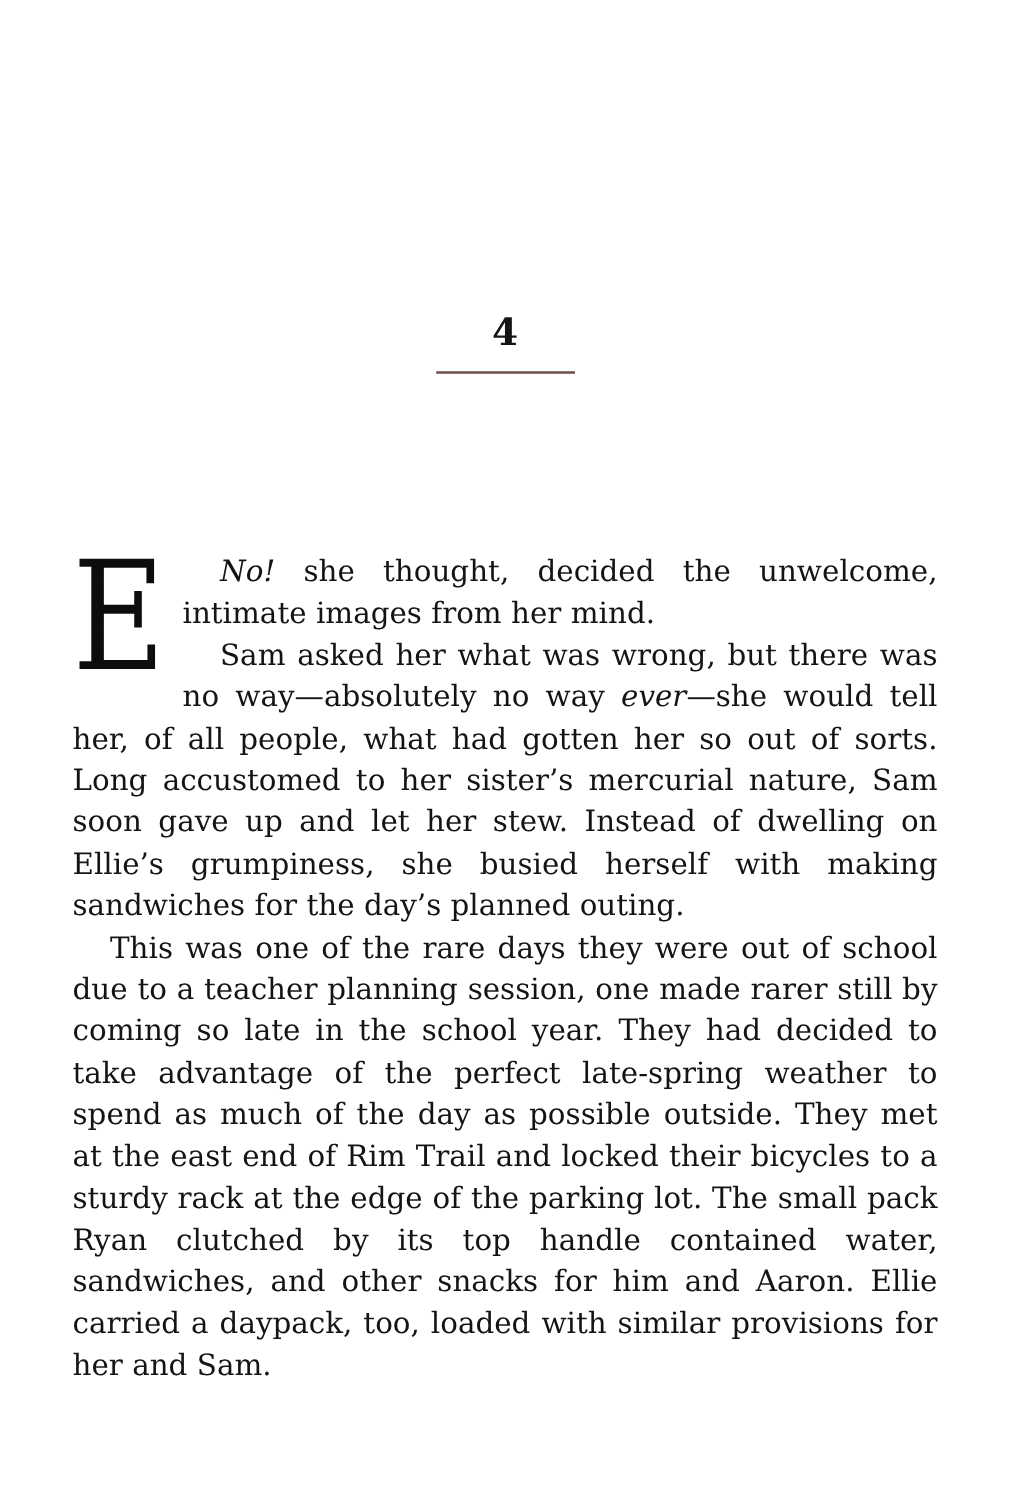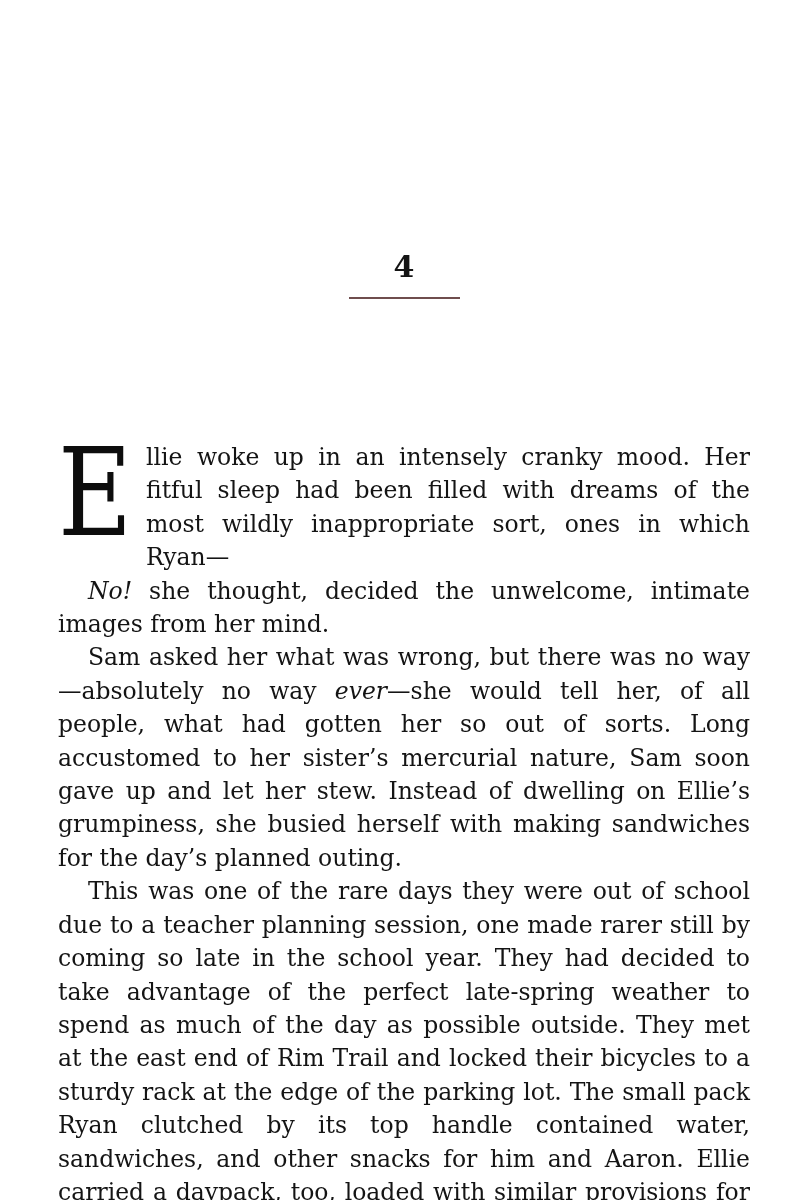--- a/index.html
+++ b/index.html
@@ -72,18 +72,18 @@
 </style>
 </head>
 <body>
 
 <div class="page" style="background: rgb(255, 255, 255);">
   <header class="chapter-head">
     <div class="chapter-number">4</div>
     <div class="chapter-rule" style="background: rgb(111, 77, 78);"></div>
   </header>
   <main class="text-block" style="color: rgb(20, 20, 20);">
-      <p class="first"><span class="dropcap">E</span><span>llie woke up in an intensely cranky mood. Her fitful sleep had been filled with dreams of the most wildly inappropriate sort, ones in which Ryan—</span></p>
+      <p class="first"><span class="dropcap">E</span></p>
       <p><span class="it">No!</span><span> she thought, decided the unwelcome, intimate images from her mind.</span></p>
       <p><span>Sam asked her what was wrong, but there was no way—absolutely no way </span><span class="it">ever</span><span>—she would tell her, of all people, what had gotten her so out of sorts. Long accustomed to her sister’s mercurial nature, Sam soon gave up and let her stew. Instead of dwelling on Ellie’s grumpiness, she busied herself with making sandwiches for the day’s planned outing.</span></p>
       <p><span>This was one of the rare days they were out of school due to a teacher planning session, one made rarer still by coming so late in the school year. They had decided to take advantage of the perfect late-spring weather to spend as much of the day as possible outside. They met at the east end of Rim Trail and locked their bicycles to a sturdy rack at the edge of the parking lot. The small pack Ryan clutched by its top handle contained water, sandwiches, and other snacks for him and Aaron. Ellie carried a daypack, too, loaded with similar provisions for her and Sam.</span></p>
     </main>
 </div>
 
 </body></html>

